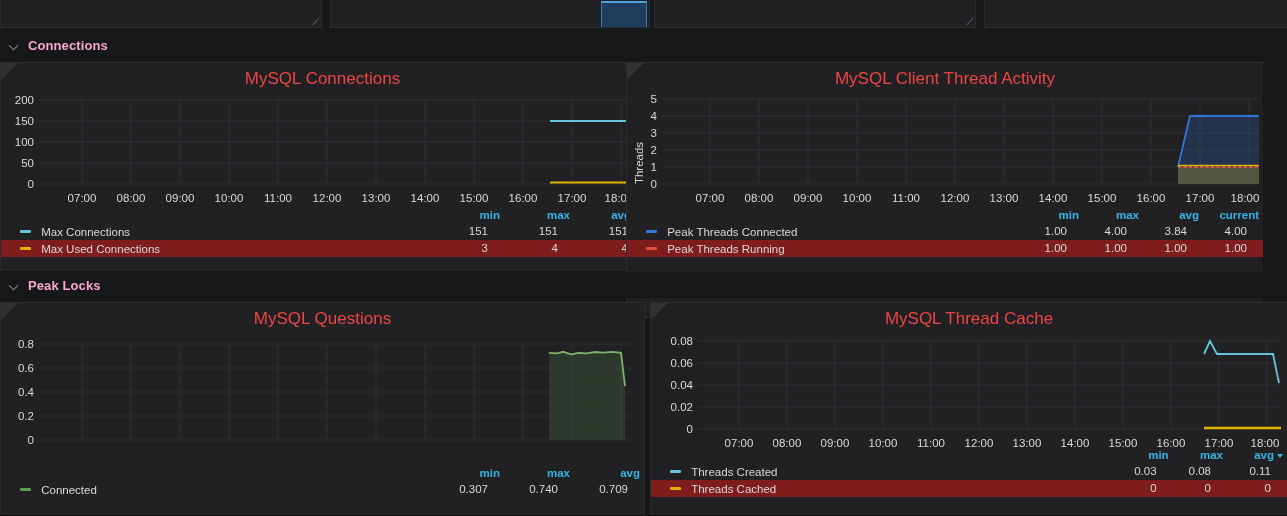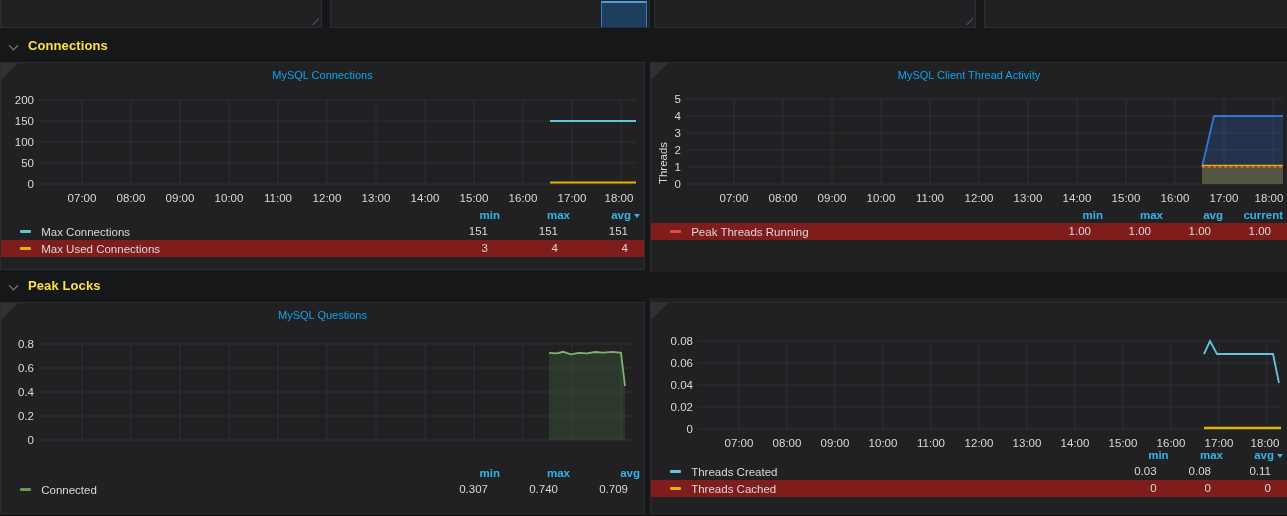--- a/index.html
+++ b/index.html
@@ -37,35 +37,35 @@
     background:#161719;cursor:pointer;
   }
   .row-chevron{
     width:13px;height:13px;margin-right:7px;flex:0 0 auto;position:relative;opacity:.8;
   }
   .row-chevron::before{
     content:"";position:absolute;left:2px;top:3px;width:6px;height:6px;
     border-right:1.6px solid #9fa1a4;border-bottom:1.6px solid #9fa1a4;
     transform:rotate(45deg);
   }
-  .row-title{font-size:13px;font-weight:700;color:#fde047;letter-spacing:.1px;}
+  .row-title{font-size:13px;font-weight:700;color:#f9a8d4;letter-spacing:.1px;}
 
   
   .panel{
     position:absolute;background:#212124;border:1px solid #2c2d30;
     box-sizing:border-box;overflow:hidden;
   }
   .panel-corner-info{
     position:absolute;left:0;top:0;width:0;height:0;
     border-top:17px solid #303133;border-right:17px solid transparent;
     z-index:4;cursor:pointer;
   }
   .panel-title{
     position:absolute;left:0;right:0;top:6px;text-align:center;
-    font-size:11px;color:#0ea5e9;font-weight:400;
+    font-size:17px;color:#ef4444;font-weight:400;
   }
 
   .plot{position:absolute;}
   .plot svg{display:block;}
 
   
   .legend{position:absolute;left:0;right:0;font-size:11.5px;}
   .legend-table{width:100%;border-collapse:collapse;}
   .legend-table th{
     font-weight:700;color:#33b5e5;text-align:right;padding:1px 4px 2px 4px;
@@ -199,21 +199,21 @@
             </td>
             <td>3</td>
             <td>4</td>
             <td>4</td>
           </tr>
         </tbody>
       </table>
     </div>
   </div>
 
-  <div class="panel" style="left:650px;top:62px;width:637px;height:256px;border-right:none;">
+  <div class="panel" style="left:626px;top:62px;width:637px;height:256px;border-right:none;">
     <div class="panel-corner-info"></div>
     <div class="panel-title">MySQL Client Thread Activity</div>
 
     <div class="plot" style="left:0px;top:22px;">
       <svg width="637" height="122" viewBox="0 0 637 122">
         <text class="tick-text" x="-78" y="16" transform="rotate(-90)" text-anchor="middle">Threads</text>
         <g>
           <text class="tick-text" x="30" y="103" text-anchor="end">0</text>
           <text class="tick-text" x="30" y="86" text-anchor="end">1</text>
           <text class="tick-text" x="30" y="69" text-anchor="end">2</text>
@@ -272,20 +272,30 @@
         <thead>
           <tr>
             <th class="series-col"></th>
             <th style="width:52px;">min</th>
             <th style="width:52px;">max</th>
             <th style="width:52px;">avg</th>
             <th style="width:52px;">current</th>
           </tr>
         </thead>
         <tbody>
+          <tr>
+            <td class="series-col">
+              <span class="swatch" style="background:#3274d9;"></span>
+              <span class="series-name">Peak Threads Connected</span>
+            </td>
+            <td>1.00</td>
+            <td>4.00</td>
+            <td>3.84</td>
+            <td>4.00</td>
+          </tr>
           <tr class="alt">
             <td class="series-col">
               <span class="swatch" style="background:#e24d42;"></span>
               <span class="series-name">Peak Threads Running</span>
             </td>
             <td>1.00</td>
             <td>1.00</td>
             <td>1.00</td>
             <td>1.00</td>
           </tr>
@@ -373,20 +383,21 @@
             <td>0.740</td>
             <td>0.709</td>
           </tr>
         </tbody>
       </table>
     </div>
   </div>
 
   <div class="panel" style="left:650px;top:302px;width:637px;height:212px;border-right:none;">
     <div class="panel-corner-info"></div>
+    <div class="panel-title">MySQL Thread Cache</div>
 
     <div class="plot" style="left:0px;top:22px;">
       <svg width="637" height="122" viewBox="0 0 637 122">
         <g>
           <text class="tick-text" x="42" y="108" text-anchor="end">0</text>
           <text class="tick-text" x="42" y="86" text-anchor="end">0.02</text>
           <text class="tick-text" x="42" y="64" text-anchor="end">0.04</text>
           <text class="tick-text" x="42" y="42" text-anchor="end">0.06</text>
           <text class="tick-text" x="42" y="20" text-anchor="end">0.08</text>
         </g>

